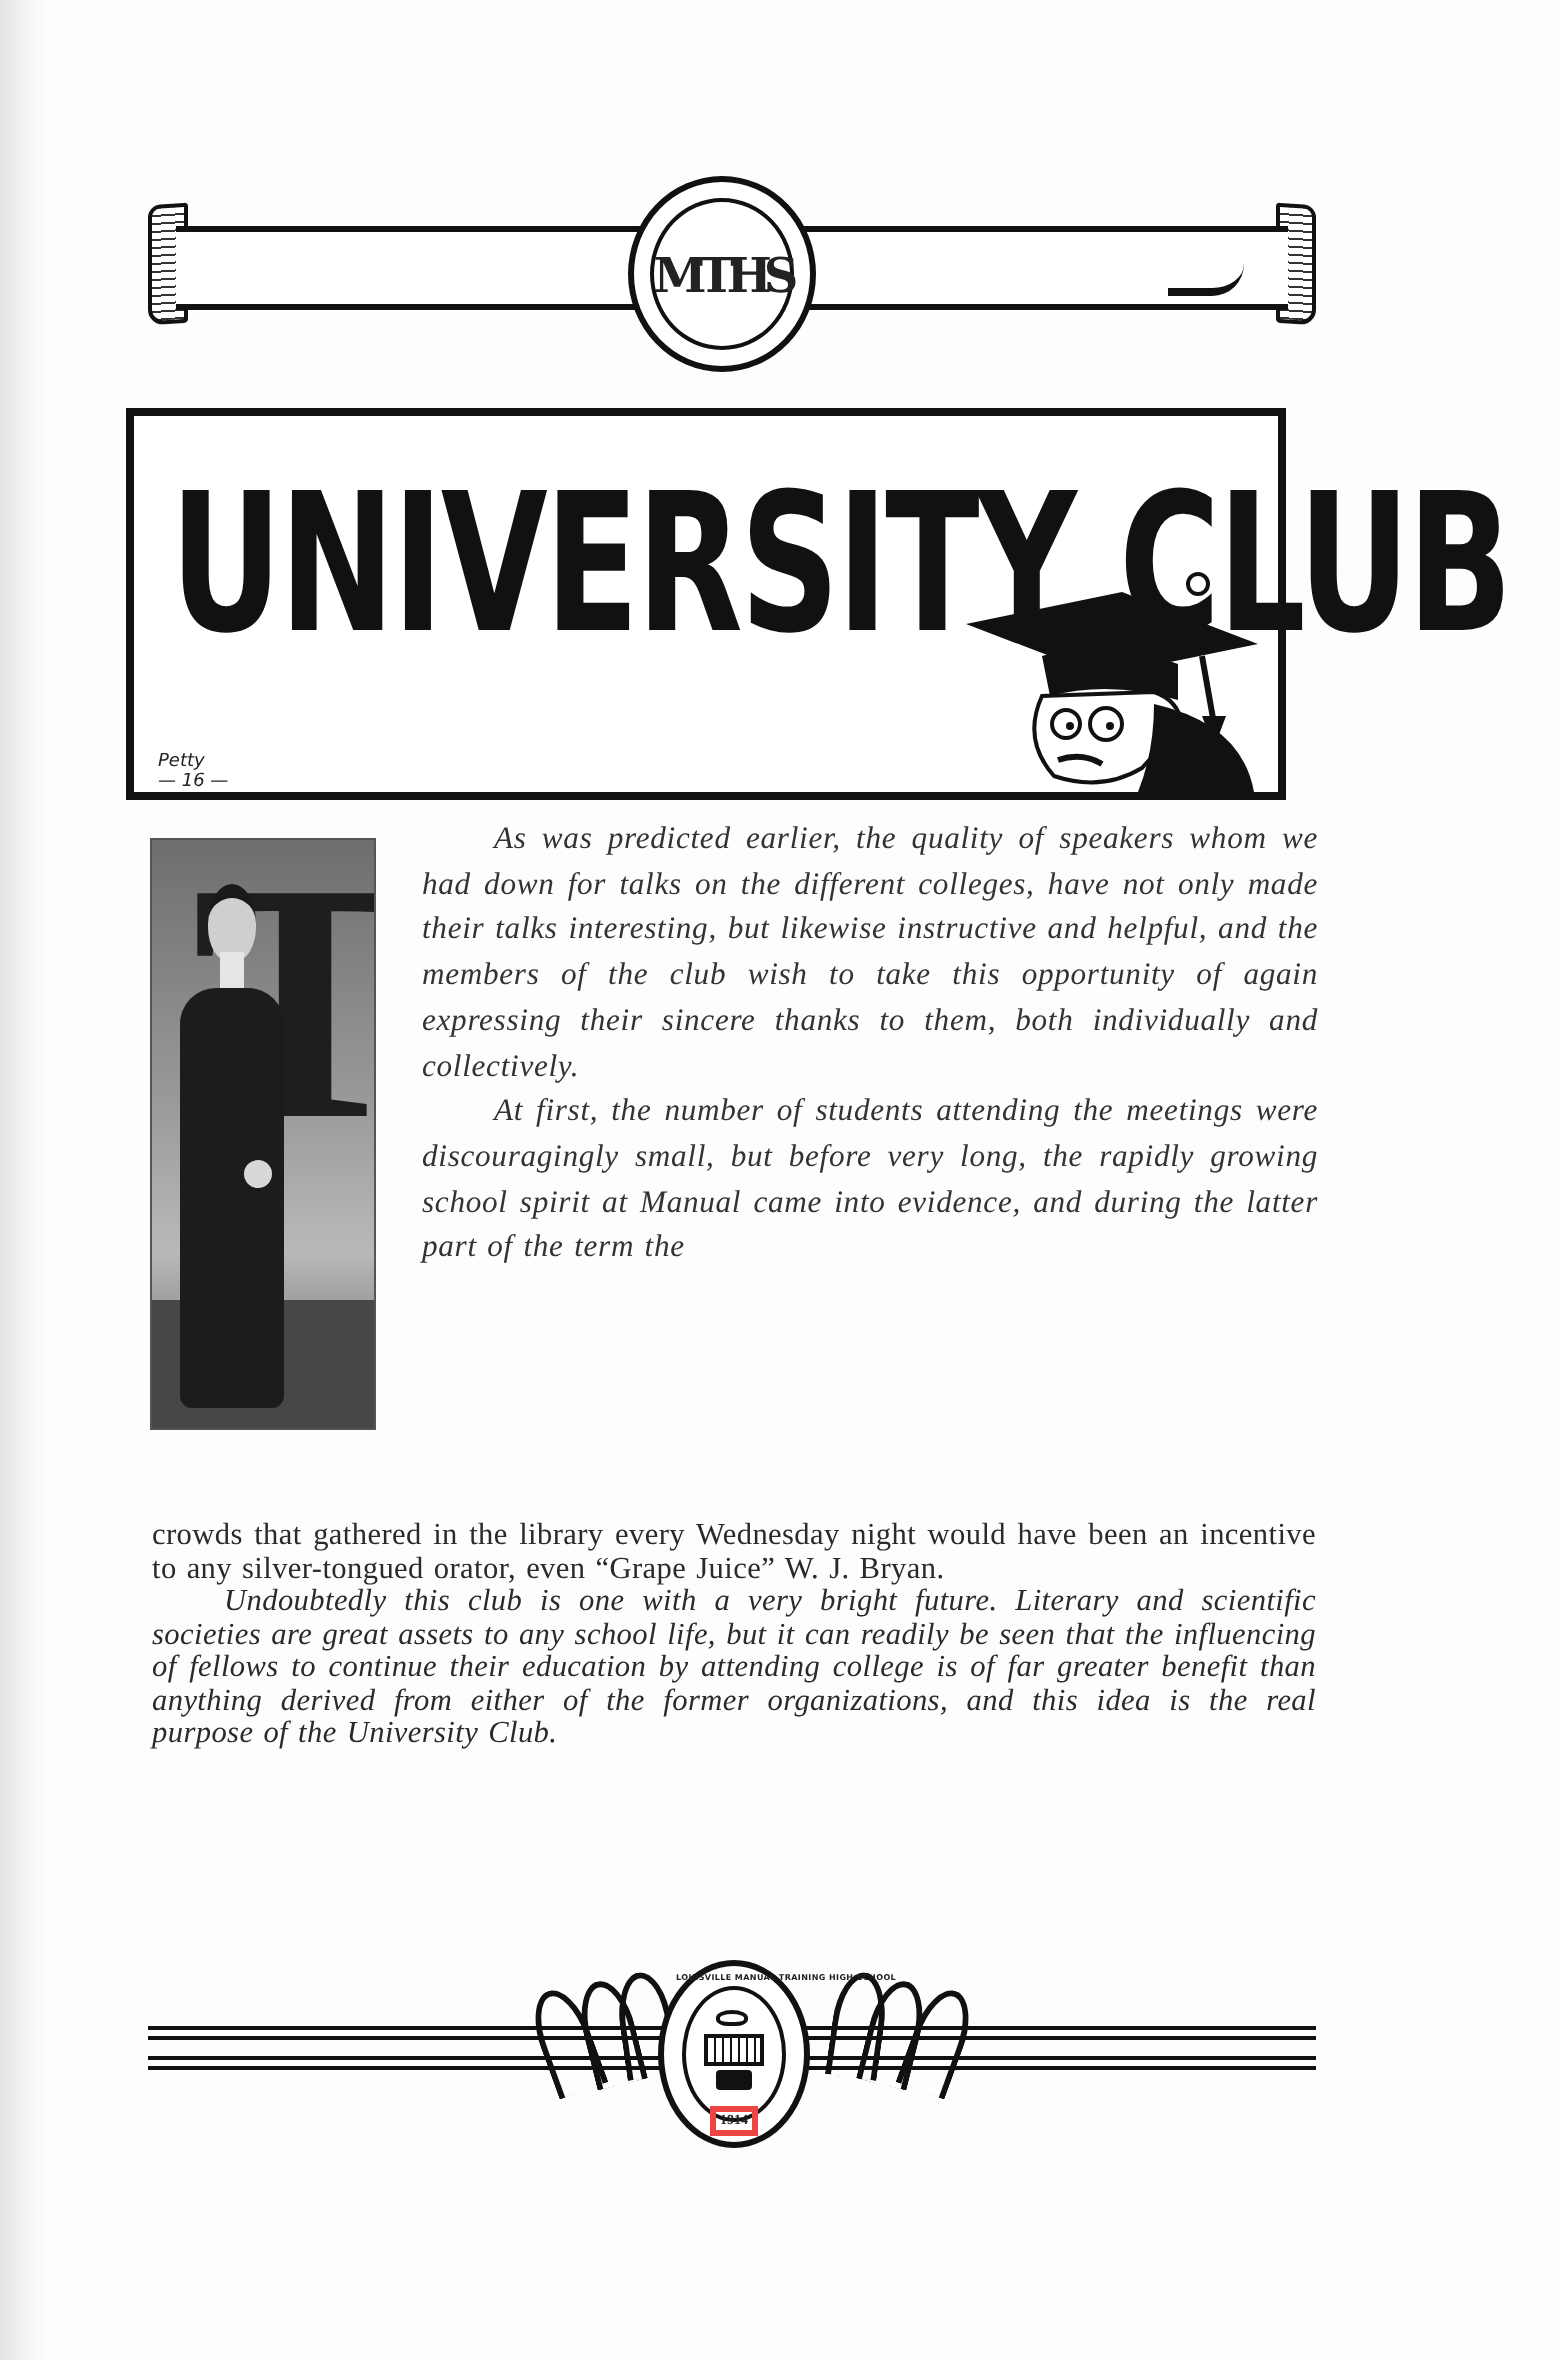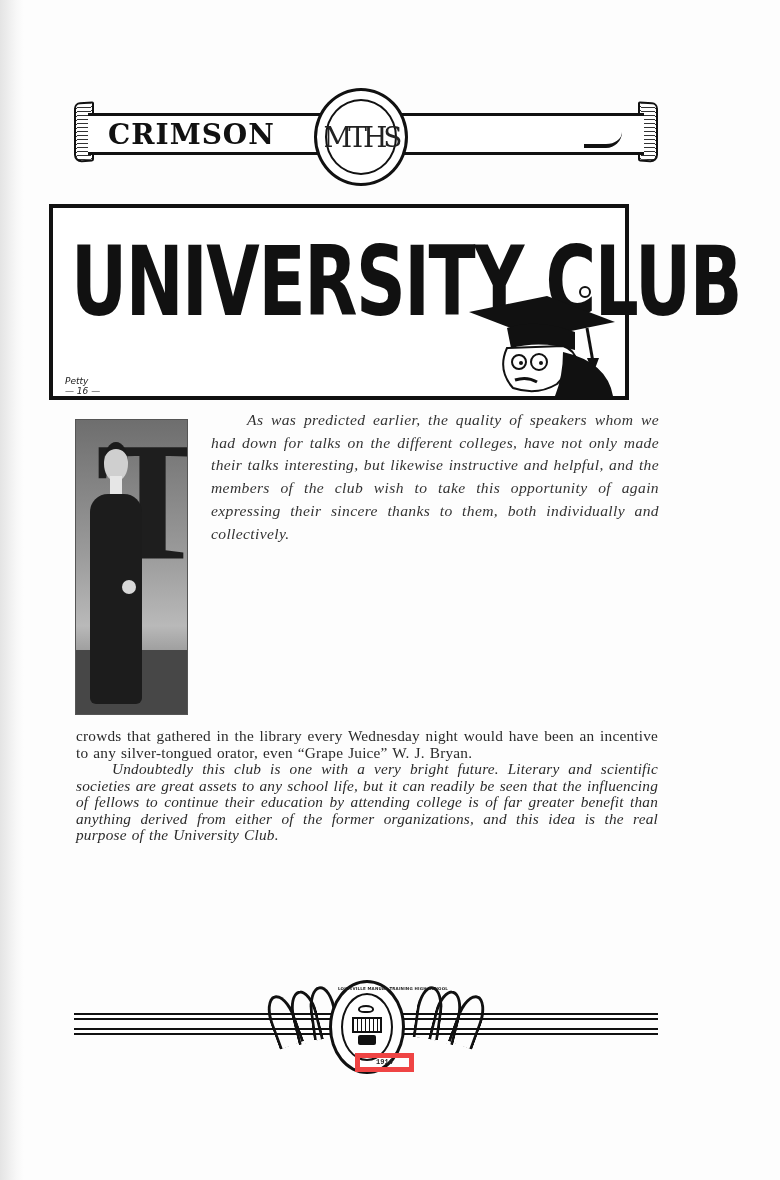--- a/index.html
+++ b/index.html
@@ -39,25 +39,25 @@
     border-bottom: 4px solid #111; border-radius: 0 0 20px 0;
   }
   .monogram {
     position: absolute; left: 240px; top: 0; width: 94px; height: 98px;
     border: 3px solid #111; border-radius: 50%; box-sizing: border-box; background: #fff;
     display: flex; align-items: center; justify-content: center;
   }
   .monogram-inner {
     width: 72px; height: 76px; border: 2px solid #111; border-radius: 50%; box-sizing: border-box;
     display: flex; align-items: center; justify-content: center;
-    font-family: "DejaVu Serif", serif; font-size: 28px; font-weight: normal; letter-spacing: -4px;
+    font-family: "DejaVu Serif", serif; font-size: 24px; font-weight: bold; letter-spacing: -4px;
   }
   
   .title-box {
-    position: absolute; left: 49px; top: 204px; width: 580px; height: 196px;
+    position: absolute; left: 63px; top: 204px; width: 580px; height: 196px;
     border: 4px solid #111; box-sizing: border-box; background: #fff;
   }
   .title-text {
     position: absolute; left: 18px; top: 14px;
     font-family: "DejaVu Sans", sans-serif; font-weight: bold; font-size: 96px;
     transform: scaleX(0.72); transform-origin: left top;
     letter-spacing: -2px; color: #111; line-height: 120px; white-space: nowrap;
   }
   .title-period {
     position: absolute; left: 526px; top: 78px; width: 8px; height: 8px;
@@ -104,21 +104,21 @@
   .text-col {
     position: absolute; font-size: 15.6px; line-height: 22.7px; color: #333;
     text-align: justify; letter-spacing: 0.35px; word-spacing: 1px;
   }
   .text-col p { margin: 0; }
   .text-col .indent { text-indent: 36px; font-style: italic; }
   .col-narrow { left: 205px; top: 409px; width: 454px; }
   .col-narrow .first { text-indent: -3px; }
   .col-narrow .hang { padding-left: 6px; }
   .col-wide {
-    left: 76px; top: 728px; width: 582px; font-size: 15.3px; line-height: 16.5px;
+    left: 76px; top: 760px; width: 582px; font-size: 15.3px; line-height: 16.5px;
     color: #2a2a2a; letter-spacing: 0.2px;
   }
   
   .footer-orn { position: absolute; left: 74px; top: 976px; width: 584px; height: 102px; }
   .rail {
     position: absolute; left: 0; width: 584px; height: 7px;
     border-top: 2px solid #111; border-bottom: 2px solid #111; box-sizing: border-box; background: #fff;
   }
   .rail.top { top: 37px; }
   .rail.bottom { top: 52px; }
@@ -143,39 +143,36 @@
   .seal-lamp {
     position: absolute; left: 26px; top: 22px; width: 16px; height: 8px;
     border: 2px solid #111; border-radius: 50% 50% 40% 40%; box-sizing: border-box;
   }
   .seal-anvil {
     position: absolute; left: 26px; top: 52px; width: 18px; height: 10px; background: #111;
     border-radius: 2px;
   }
   .seal-year {
     position: absolute; left: 23px; top: 70px; font-size: 7px; font-weight: bold;
-    border: 5px solid #ef4444; padding: 0 16px; line-height: 9px; font-family: Liberation Mono, monospace;
+    border: 3px solid #ef4444; padding: 0 2px; line-height: 9px; font-family: Liberation Serif, serif;
   }
   .swirl {
     position: absolute; width: 20px; height: 50px; border: 3px solid #111; border-radius: 50% 50% 0 0;
     border-bottom: none; background: transparent;
   }
 </style>
 </head>
 <body>
 
 <div class="page-shade"></div>
 
 <div class="banner">
   <div class="ribbon-end left"></div>
   <div class="ribbon-end right"></div>
   <div class="banner-ribbon"></div>
-  <div class="banner-word left">
-    <span class="cap" style="font-size:28px;text-transform:uppercase;font-variant:small-caps;">Crimson</span>
-  </div>
   <div class="banner-tail"></div>
   <div class="monogram">
     <div class="monogram-inner">MTHS</div>
   </div>
 </div>
 
 <div class="title-box">
   <div class="title-text">UNIVERSITY CLUB</div>
   <div class="title-period"></div>
   <svg class="mortarboard" viewBox="0 0 150 104">
@@ -201,20 +198,21 @@
   <div class="dropcap">T</div>
   <div class="floor"></div>
   <div class="figure-body"></div>
   <div class="figure-head"></div>
   <div class="figure-collar"></div>
   <div class="figure-hand"></div>
 </div>
 
 <div class="text-col col-narrow">
   <p class="indent hang">As was predicted earlier, the quality of speakers whom we had down for talks on the different colleges, have not only made their talks interesting, but likewise instructive and helpful, and the members of the club wish to take this opportunity of again expressing their sincere thanks to them, both individually and collectively.</p>
+  <p class="indent hang">At first, the number of students attending the meetings were discouragingly small, but before very long, the rapidly growing school spirit at Manual came into evidence, and during the latter part of the term the</p>
 </div>
 
 <div class="text-col col-wide">
   <p>crowds that gathered in the library every Wednesday night would have been an incentive to any silver-tongued orator, even “Grape Juice” W. J. Bryan.</p>
   <p class="indent">Undoubtedly this club is one with a very bright future.  Literary and scientific societies are great assets to any school life, but it can readily be seen that the influencing of fellows to continue their education by attending college is of far greater benefit than anything derived from either of the former organizations, and this idea is the real purpose of the University Club.</p>
 </div>
 
 <div class="footer-orn">
   <div class="rail top"></div>
   <div class="rail bottom"></div>

